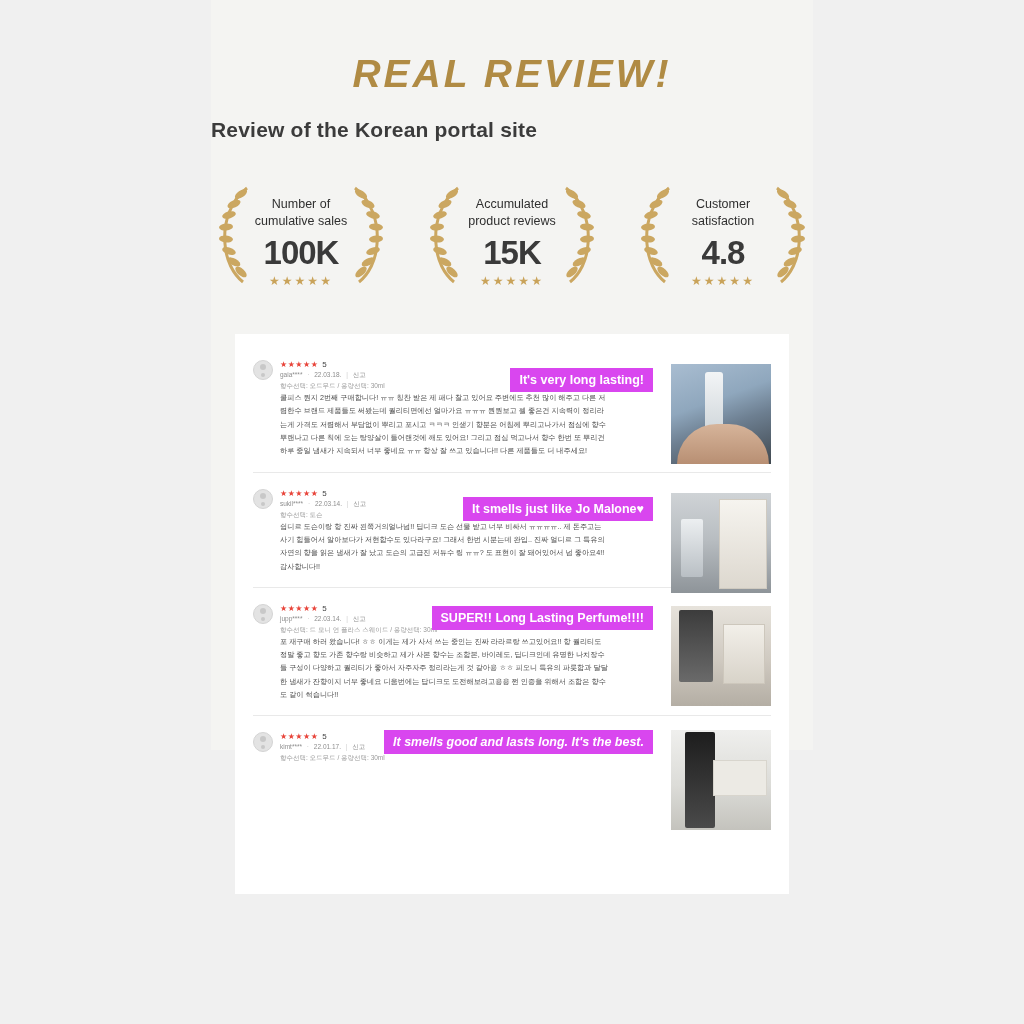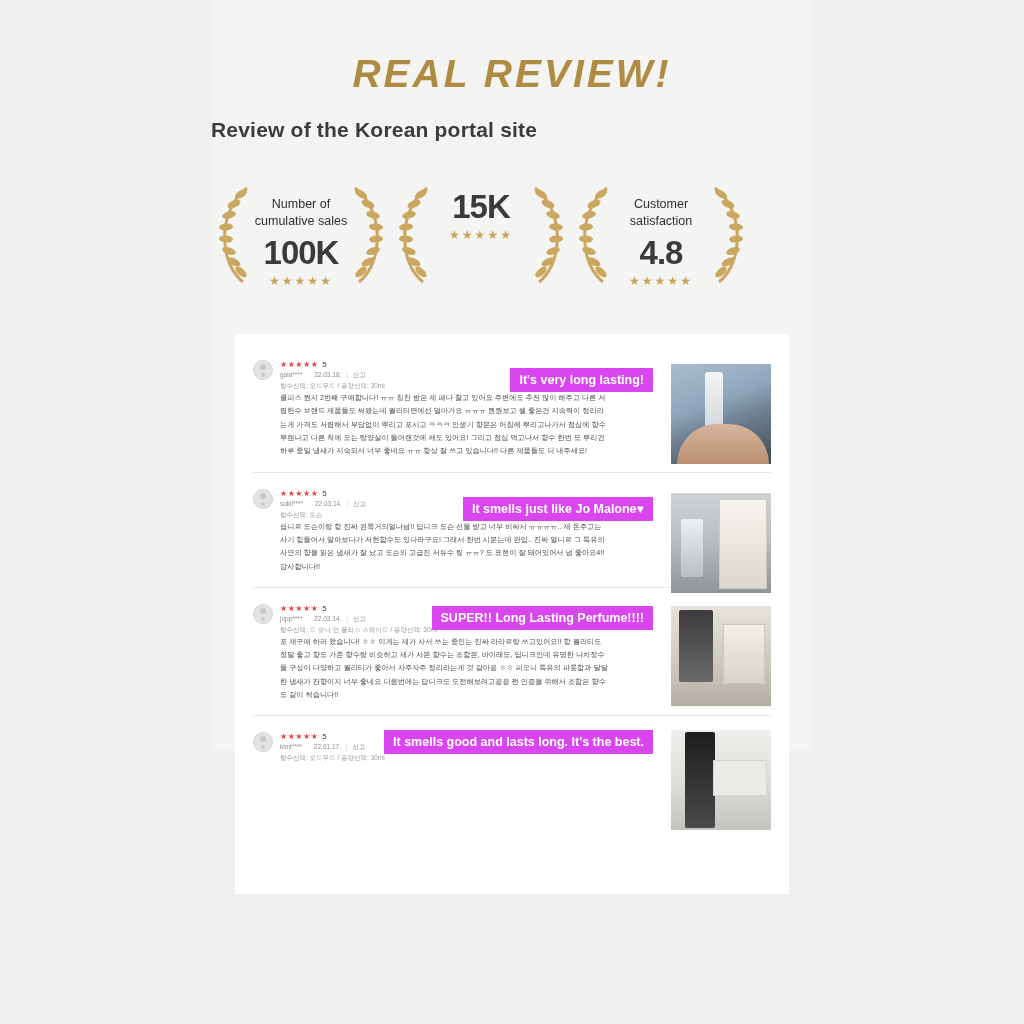--- a/index.html
+++ b/index.html
@@ -36,21 +36,21 @@
     font-size: 21px;
     font-weight: bold;
     color: #3b3b3b;
     letter-spacing: 0.2px;
   }
 
   
   .stats {
     margin-top: 42px;
     display: flex;
-    justify-content: flex-start;
+    justify-content: space-between;
   }
   .stat {
     position: relative;
     width: 180px;
     height: 120px;
     text-align: center;
   }
   .stat .laurel {
     position: absolute;
     top: 0;
@@ -294,20 +294,24 @@
           <ellipse cx="24" cy="10" rx="7" ry="3.5" transform="rotate(-35 24 10)"></ellipse>
           <ellipse cx="17" cy="20" rx="7" ry="3.5" transform="rotate(-25 17 20)"></ellipse>
           <ellipse cx="12" cy="31" rx="7" ry="3.5" transform="rotate(-15 12 31)"></ellipse>
           <ellipse cx="9" cy="43" rx="7" ry="3.5" transform="rotate(-5 9 43)"></ellipse>
           <ellipse cx="9" cy="55" rx="7" ry="3.5" transform="rotate(5 9 55)"></ellipse>
           <ellipse cx="12" cy="67" rx="7" ry="3.5" transform="rotate(18 12 67)"></ellipse>
           <ellipse cx="17" cy="78" rx="7" ry="3.5" transform="rotate(30 17 78)"></ellipse>
           <ellipse cx="24" cy="88" rx="7" ry="3.5" transform="rotate(42 24 88)"></ellipse>
         </g>
       </svg>
+      <div class="stat-label">
+        <div>Accumulated</div>
+        <div>product reviews</div>
+      </div>
       <div class="stat-value">15K</div>
       <div class="stat-stars">★★★★★</div>
     </div>
 
     <div class="stat">
       <svg class="laurel left" viewBox="0 0 34 100">
         <path d="M30 4 C14 16 6 38 8 60 C9 76 16 90 26 98" fill="none" stroke="#c9a35a" stroke-width="3"></path>
         <g fill="#c9a35a">
           <ellipse cx="24" cy="10" rx="7" ry="3.5" transform="rotate(-35 24 10)"></ellipse>
           <ellipse cx="17" cy="20" rx="7" ry="3.5" transform="rotate(-25 17 20)"></ellipse>
@@ -416,18 +420,18 @@
         </div>
         <div class="rev-meta">
           <span>kimt****</span>
           <span class="sep">·</span>
           <span>22.01.17.</span>
           <span class="sep">|</span>
           <span>신고</span>
         </div>
         <div class="rev-opts">향수선택: 오드무드 / 용량선택: 30ml</div>
       </div>
-      <div class="rev-banner" style="right:118px; top:14px;">It smells good and lasts long. It's the best.</div>
+      <div class="rev-banner" style="right:118px; top:14px;font-style:italic;">It smells good and lasts long. It's the best.</div>
       <div class="rev-photo ph4" style="top:14px;"></div>
     </div>
 
   </div>
 </div>
 
 </body></html>

